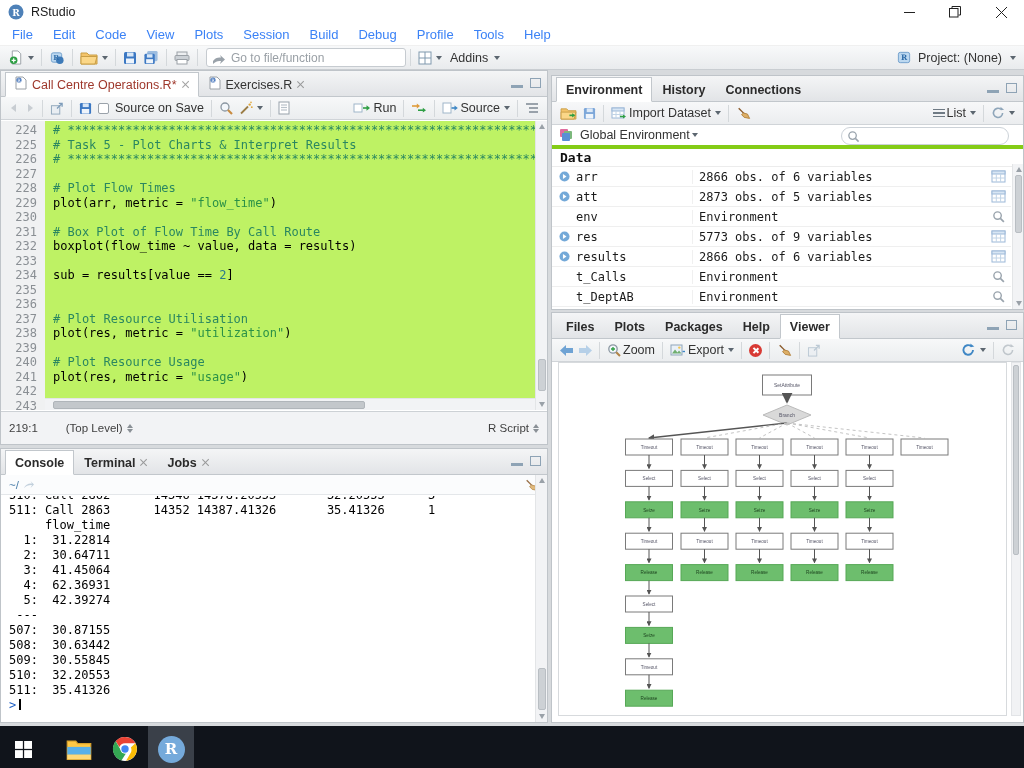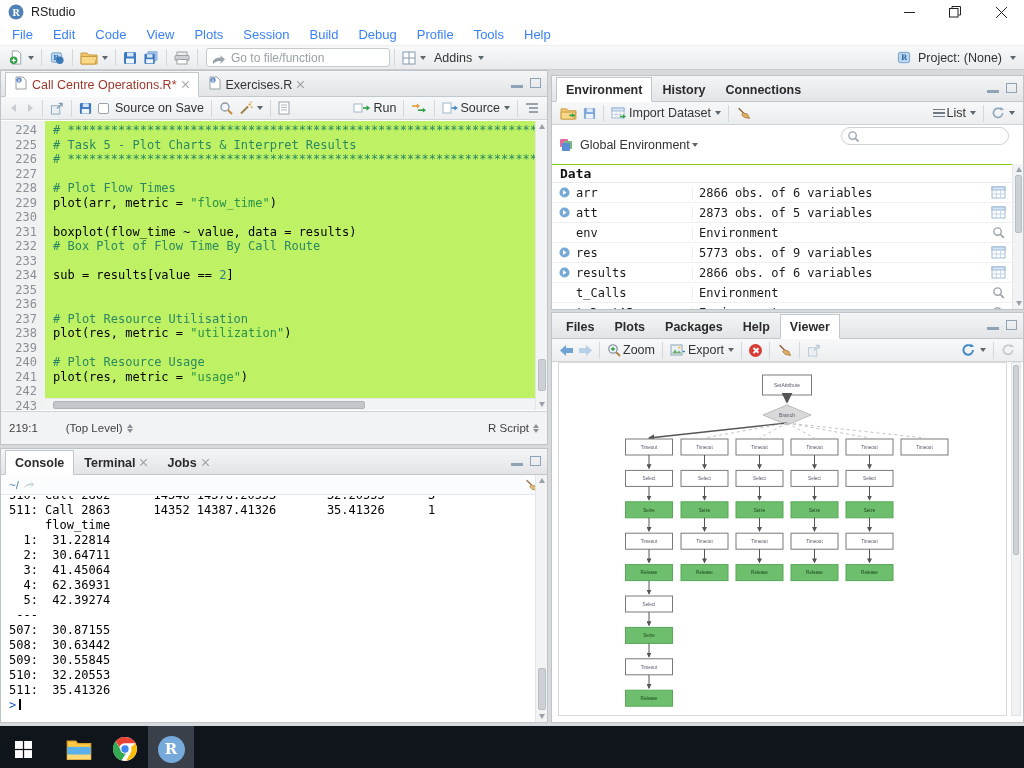--- a/index.html
+++ b/index.html
@@ -18,21 +18,21 @@
   .menubar{height:22px;background:#fff;display:flex;align-items:center;padding-left:2px;border-bottom:1px solid #f0f0f0;}
   .menu-item{font-size:13px;color:#3b82f6;padding:0 10px;line-height:21px;}
 
   
   .maintoolbar{height:24px;background:linear-gradient(#f8f9fa,#e9ebed);border-bottom:1px solid #c9cdd1;
     display:flex;align-items:center;padding:0 6px;position:relative;}
   .tb{display:inline-flex;align-items:center;height:20px;padding:0 3px;gap:2px;}
   .tsep{width:1px;height:17px;background:#d4d8db;margin:0 4px;}
   .caret{width:0;height:0;border-left:3.5px solid transparent;border-right:3.5px solid transparent;border-top:4px solid #5c6670;display:inline-block;margin-left:2px;}
   .goto-wrap{position:relative;margin-left:4px;}
-  .goto-input{width:184px;height:19px;border:1px solid #c6cbd0;border-radius:3px;background:#fff;
+  .goto-input{width:200px;height:19px;border:1px solid #c6cbd0;border-radius:3px;background:#fff;
     font-size:12px;padding:0 4px 0 24px;color:#be185d;outline:none;font-family:"Liberation Sans",sans-serif;}
   .goto-input::placeholder{color:#9aa0a6;}
   .goto-icon{position:absolute;left:6px;top:4px;}
   .tlabel{font-size:12.5px;color:#333;margin:0 2px;}
   .proj{position:absolute;right:8px;display:inline-flex;align-items:center;gap:4px;}
 
   
   .desk{position:relative;width:1024px;height:656px;background:#d7dadd;}
   .pane{position:absolute;background:#fff;border:1px solid #bfc4c9;overflow:hidden;}
   #source-pane{left:0;top:0;width:548px;height:375px;}
@@ -79,21 +79,21 @@
 
   
   .conPath{height:20px;background:#fbfcfd;border-bottom:1px solid #e4e7ea;display:flex;align-items:center;
     padding:0 8px;font-size:11.5px;color:#4c7faa;position:relative;}
   .conOut{position:absolute;left:0;top:47px;right:12px;bottom:0;overflow:hidden;padding-left:8px;}
   .conOut pre{font-family:"DejaVu Sans Mono",monospace;font-size:12px;line-height:15px;color:#000;margin-top:-8px;}
   .promptline{font-family:"DejaVu Sans Mono",monospace;font-size:12px;line-height:15px;color:#1f5fc4;}
   .cursor{display:inline-block;width:1.5px;height:11px;background:#000;margin-left:3px;vertical-align:-1px;}
 
   
-  .globalrow{height:40px;background:#fff;border-bottom:1px solid #84cc16;display:flex;align-items:center;
+  .globalrow{height:24px;background:#fff;border-bottom:4px solid #84cc16;display:flex;align-items:center;
     padding:0 7px;font-size:12.5px;color:#333;position:relative;}
   .envsearch{position:absolute;right:14px;top:2px;width:168px;height:18px;border:1px solid #ccd2d8;border-radius:9px;
     background:#fff;display:flex;align-items:center;padding-left:5px;}
   .dataheader{height:18px;font-family:"DejaVu Sans Mono",monospace;font-weight:bold;font-size:13px;color:#111;
     padding:1px 0 12px 8px;border-bottom:1px solid #ececec;}
   .envrow{height:20px;display:flex;align-items:center;border-bottom:1px solid #efefef;margin-right:12px;}
   .envrow .exp{width:24px;display:flex;justify-content:center;}
   .envrow .nm{width:116px;font-family:"DejaVu Sans Mono",monospace;font-size:12px;color:#1a1a1a;}
   .envrow .val{flex:1;font-family:"DejaVu Sans Mono",monospace;font-size:12px;color:#1a1a1a;border-left:1px solid #f0f0f0;padding-left:6px;}
   .envrow .act{width:26px;display:flex;justify-content:center;}
@@ -393,22 +393,22 @@
           <div>243</div>
         </div>
       <div class="codearea mono" id="codearea">
           <div class="cl"><span class="tok-com"># ************************************************************************</span></div>
           <div class="cl"><span class="tok-com"># Task 5 - Plot Charts &amp; Interpret Results</span></div>
           <div class="cl"><span class="tok-com"># ************************************************************************</span></div>
           <div class="cl">&nbsp;</div>
           <div class="cl"><span class="tok-com"># Plot Flow Times</span></div>
           <div class="cl"><span>plot(arr, metric = </span><span class="tok-str">"flow_time"</span><span>)</span></div>
           <div class="cl">&nbsp;</div>
+          <div class="cl"><span class="tok-com"># Box Plot of Flow Time By Call Route</span></div>
           <div class="cl"><span>boxplot(flow_time ~ value, data = results)</span></div>
-          <div class="cl"><span class="tok-com"># Box Plot of Flow Time By Call Route</span></div>
           <div class="cl">&nbsp;</div>
           <div class="cl"><span>sub = results[value == </span><span class="tok-num">2</span><span>]</span></div>
           <div class="cl">&nbsp;</div>
           <div class="cl">&nbsp;</div>
           <div class="cl"><span class="tok-com"># Plot Resource Utilisation</span></div>
           <div class="cl"><span>plot(res, metric = </span><span class="tok-str">"utilization"</span><span>)</span></div>
           <div class="cl">&nbsp;</div>
           <div class="cl"><span class="tok-com"># Plot Resource Usage</span></div>
           <div class="cl"><span>plot(res, metric = </span><span class="tok-str">"usage"</span><span>)</span></div>
           <div class="cl">&nbsp;</div>

